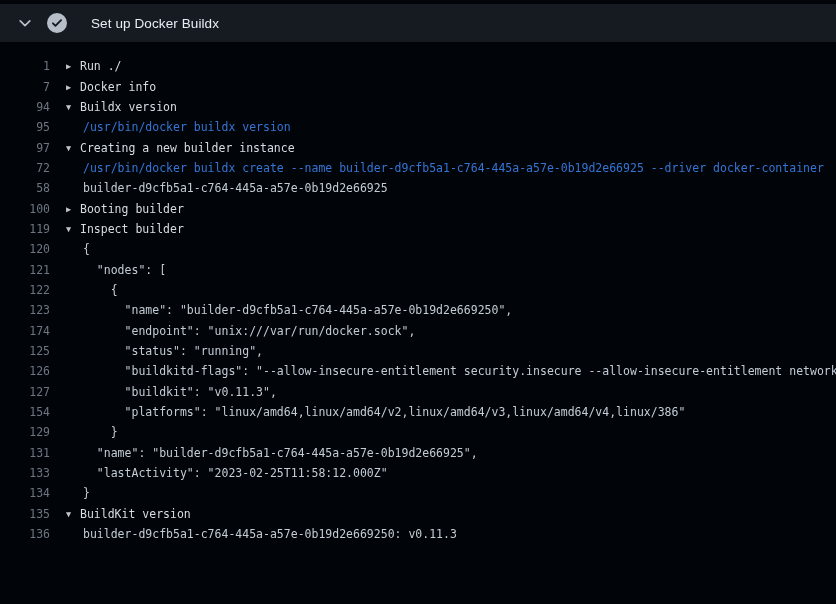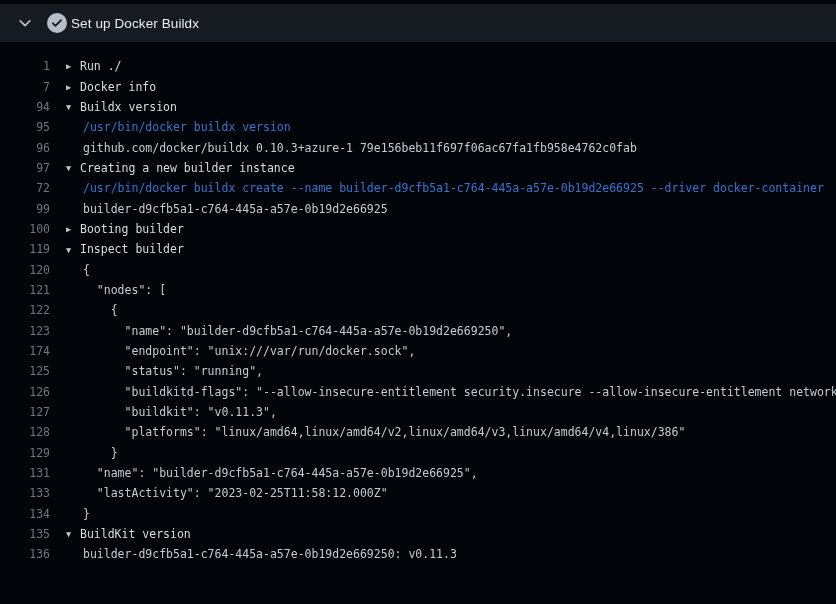--- a/index.html
+++ b/index.html
@@ -16,21 +16,21 @@
     height:38px;
     background:#161b22;
     display:flex; align-items:center;
     padding-left:17px;
     box-sizing:border-box;
     cursor:pointer;
   }
   .chev { display:flex; align-items:center; justify-content:center; width:16px; height:16px; }
   .status { margin-left:14px; display:flex; align-items:center; }
   .step-title {
-    margin-left:4px;
+    margin-left:24px;
     color:#e6edf3;
     font-size:13.5px;
     font-weight:500;
     letter-spacing:.1px;
   }
   
   .log {
     position:absolute; top:56px; left:0; right:0; bottom:0;
     font-family:"DejaVu Sans Mono","Liberation Mono",monospace;
     font-size:11.5px;
@@ -109,43 +109,36 @@
       <span class="txt gtitle">Buildx version</span>
     </span>
   </div>
     <div class="line cmd">
     <span class="ln">95</span>
     <span class="content">
       
       <span class="txt">/usr/bin/docker buildx version</span>
     </span>
   </div>
-    <div class="line out">
-    <span class="ln">96</span>
-    <span class="content">
-      
-      <span class="txt">github.com/docker/buildx 0.10.3+azure-1 79e156beb11f697f06ac67fa1fb958e4762c0fab</span>
-    </span>
-  </div>
     <div class="line group">
     <span class="ln">97</span>
     <span class="content">
       <span class="arrow">▼</span>
       <span class="txt gtitle">Creating a new builder instance</span>
     </span>
   </div>
     <div class="line cmd">
     <span class="ln">72</span>
     <span class="content">
       
       <span class="txt">/usr/bin/docker buildx create --name builder-d9cfb5a1-c764-445a-a57e-0b19d2e66925 --driver docker-container</span>
     </span>
   </div>
     <div class="line out">
-    <span class="ln">99</span>
+    <span class="ln">58</span>
     <span class="content">
       
       <span class="txt">builder-d9cfb5a1-c764-445a-a57e-0b19d2e66925</span>
     </span>
   </div>
     <div class="line group">
     <span class="ln">100</span>
     <span class="content">
       <span class="arrow">▶</span>
       <span class="txt gtitle">Booting builder</span>
@@ -208,21 +201,21 @@
     </span>
   </div>
     <div class="line out">
     <span class="ln">127</span>
     <span class="content">
       
       <span class="txt">      "buildkit": "v0.11.3",</span>
     </span>
   </div>
     <div class="line out">
-    <span class="ln">128</span>
+    <span class="ln">154</span>
     <span class="content">
       
       <span class="txt">      "platforms": "linux/amd64,linux/amd64/v2,linux/amd64/v3,linux/amd64/v4,linux/386"</span>
     </span>
   </div>
     <div class="line out">
     <span class="ln">129</span>
     <span class="content">
       
       <span class="txt">    }</span>

